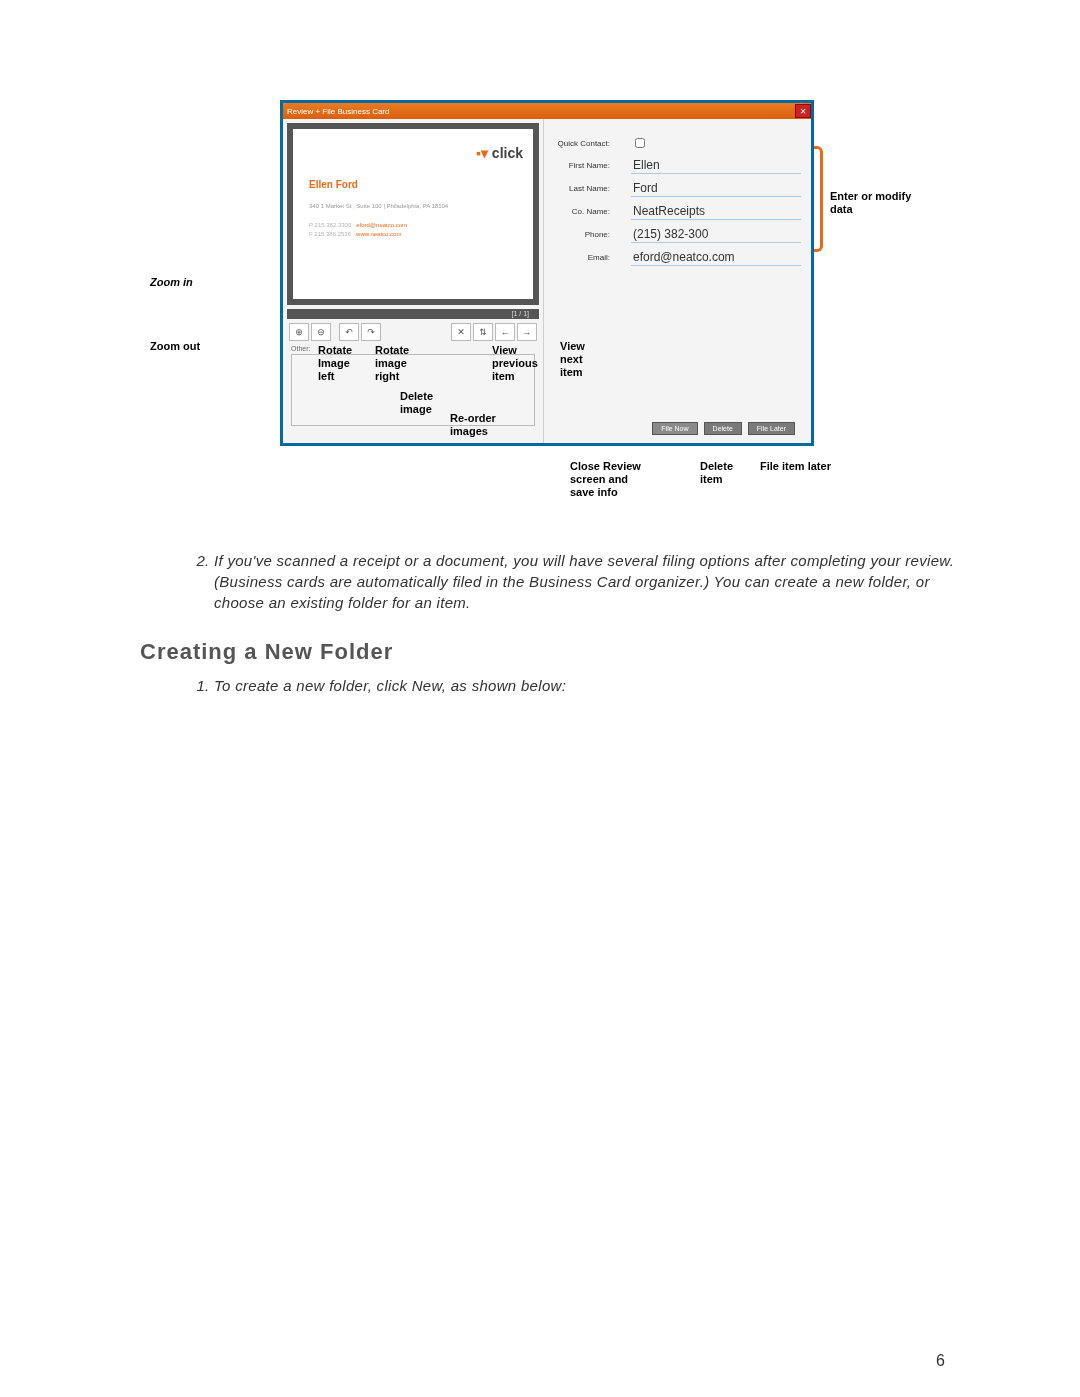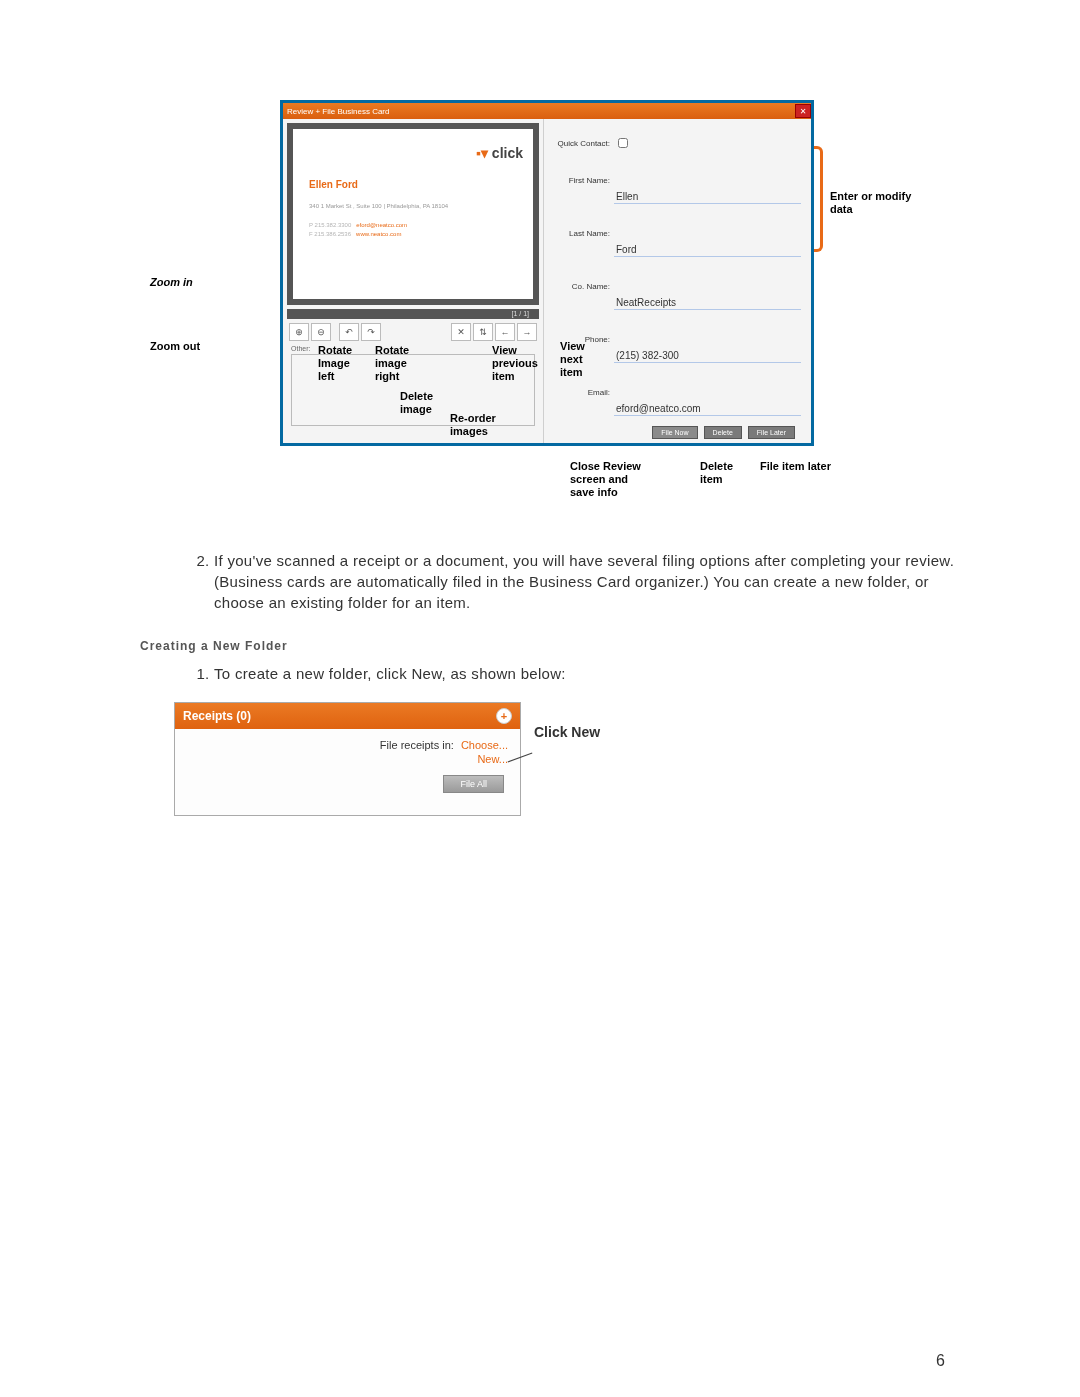--- a/index.html
+++ b/index.html
@@ -97,24 +97,24 @@
   
   .form-panel {
     flex:1;
     font-size:8px; color:#444;
     padding: 16px 10px 4px 10px;
     display:flex; flex-direction:column;
   }
   .form-row {
     display:flex; align-items:center; margin-bottom:6px;
   }
-  .form-row .lbl { width:56px; text-align:right; margin-right:4px; color:#333; }
+  .form-row .lbl { width:56px; text-align:right; margin-right:21px; color:#333; }
   .form-row input[type=text] {
     flex:1; border:none; border-bottom:1px solid #b3c8e8;
-    font-size:10px; padding:1px 2px; background:transparent; color:#333;margin-top:33px;
+    font-size:12px; padding:1px 2px; background:transparent; color:#333;
   }
   .form-row input[type=checkbox]{ width:10px; height:10px; }
   .form-spacer { flex:1; }
   .btn-row {
     display:flex; gap:6px; justify-content:flex-end; padding:4px 6px;
   }
   .winbtn {
     font-size:7px; color:#fff; background:#7a7a7a;
     border:1px solid #555; padding:2px 8px;
   }
@@ -128,24 +128,24 @@
     position:absolute;
     border-right:3px solid #e86a17;
     border-top:3px solid #e86a17;
     border-bottom:3px solid #e86a17;
     border-top-right-radius:6px;
     border-bottom-right-radius:6px;
     width:6px;
   }
 
   
-  .body-list { margin: 4px 0 18px 34px; }
+  .body-list { margin: 4px 0 18px 34px; font-style: italic; }
   .body-list li { margin-bottom:6px; font-size:15px; line-height:21px; letter-spacing:.3px; }
   h3.section {
-    font-size:12px; letter-spacing:1px; color:#555; margin:26px 0 10px 0;
+    font-size:22px; letter-spacing:1px; color:#555; margin:26px 0 10px 0;
   }
 
   
   .fig2-wrap { position:relative; margin-left:34px; height:130px; margin-bottom:14px; }
   .fig2-box {
     width:345px; height:112px; border:1px solid #aaa; background:#fdfdfd;
     position:relative;
   }
   .fig2-header {
     background:linear-gradient(#eb7a24,#df620f);
@@ -274,36 +274,16 @@
   <ol class="body-list" start="2">
     <li>If you've scanned a receipt or a document, you will have several filing options after completing your review. (Business cards are automatically filed in the Business Card organizer.) You can create a new folder, or choose an existing folder for an item.</li>
   </ol>
 
   <h3 class="section">Creating a New Folder</h3>
 
   <ol class="body-list">
     <li>To create a new folder, click New, as shown below:</li>
   </ol>
 
-  <div class="fig2-wrap">
-    <div class="fig2-box">
-      <div class="fig2-header">
-        <span>Receipts (0)</span>
-        <span class="plus-circle">+</span>
-      </div>
-      <div class="fig2-body">
-        <div>
-          <span>File receipts in:</span>
-          <span class="link">Choose...</span>
-        </div>
-        <div>
-          <span class="link">New...</span>
-        </div>
-        <div class="file-all-btn">File All</div>
-      </div>
-    </div>
-    <div class="fig2-line" style="left:333px; top:55px; width:26px; transform:rotate(-20deg);"></div>
-    <div class="fig2-callout">Click New</div>
-  </div>
 
 
   <div class="pagenum">6</div>
 </div>
 
 </body></html>

